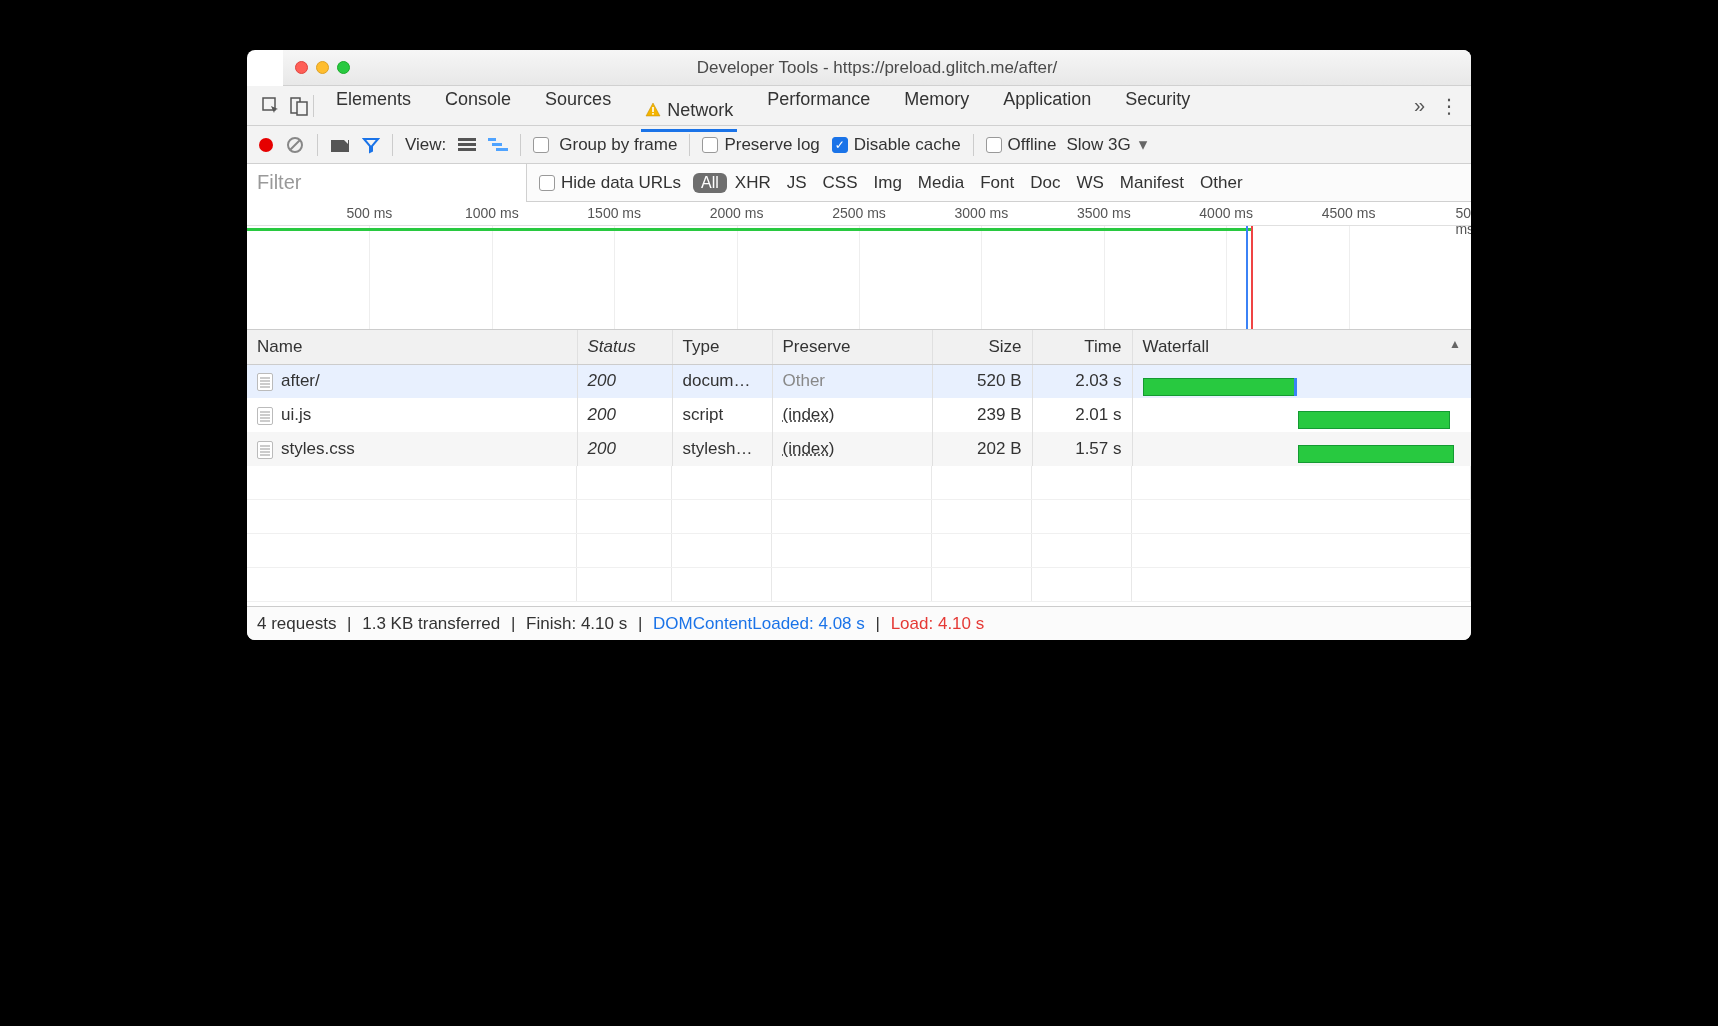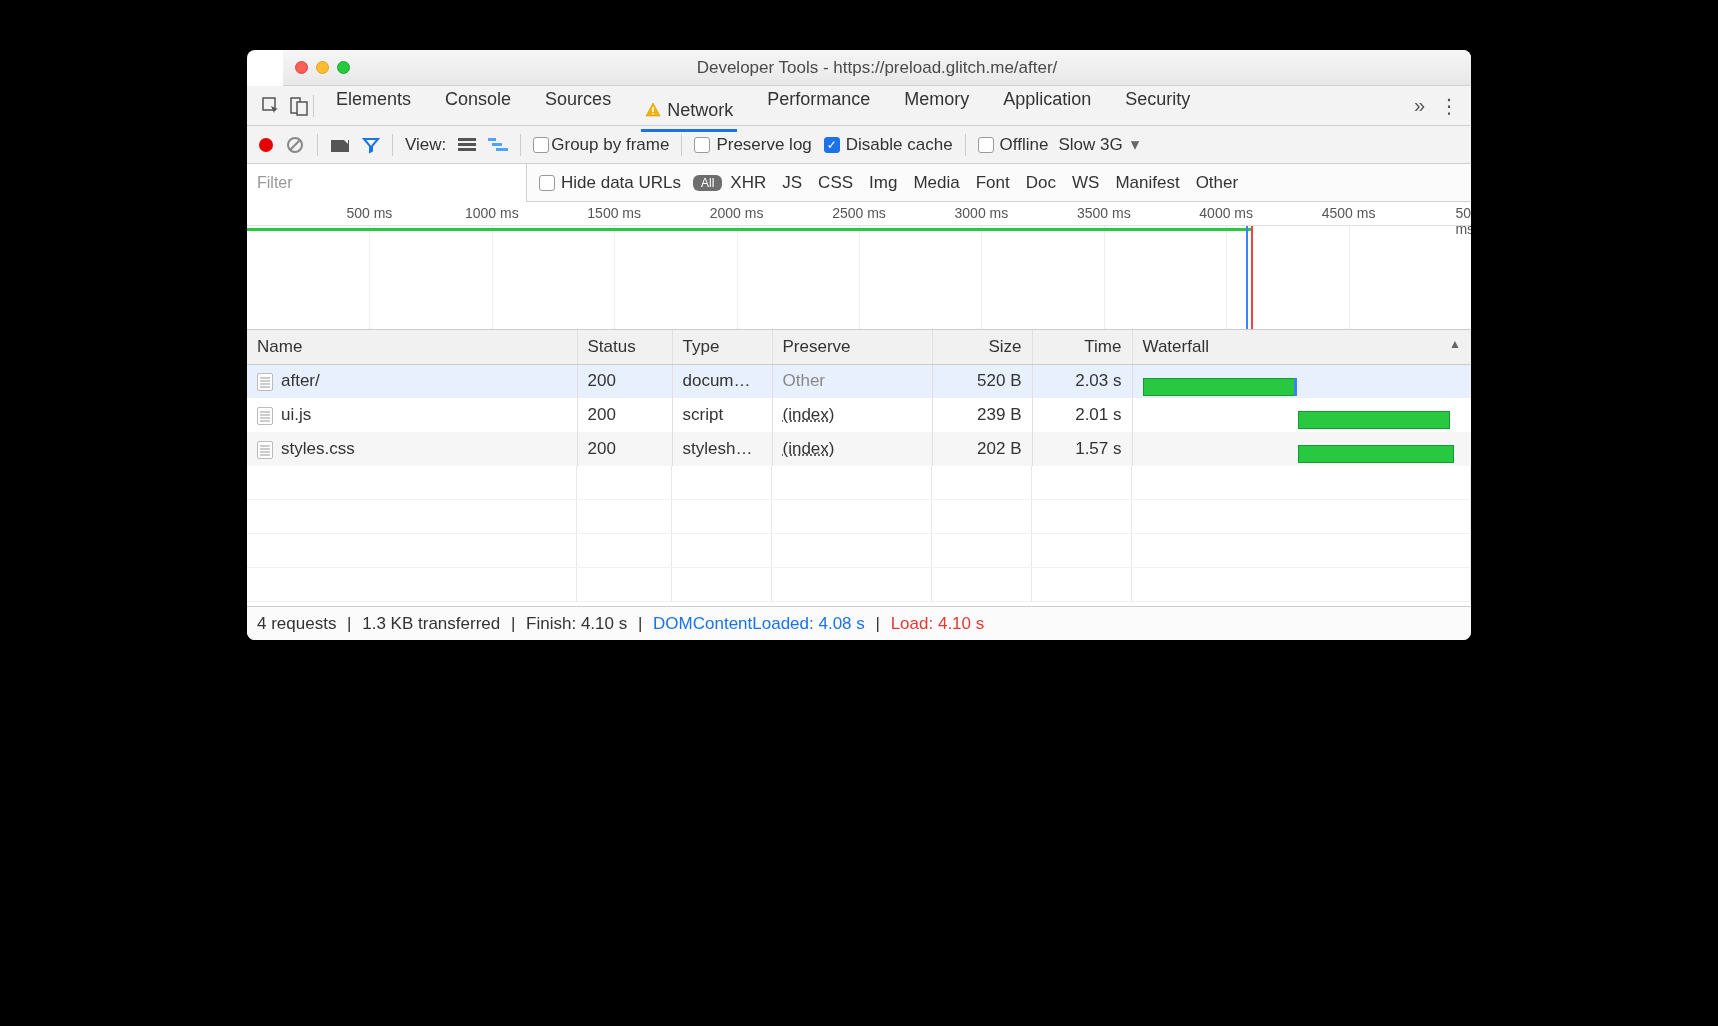--- a/index.html
+++ b/index.html
@@ -66,40 +66,40 @@
   .chk { width:16px; height:16px; border:1px solid #999; border-radius:3px; display:inline-flex; align-items:center; justify-content:center; background:#fff;}
   .chk.checked { background:#1a73e8; border-color:#1a73e8; color:#fff; font-size:12px;}
   .throttle { display:flex; align-items:center; gap:10px;}
   .filterbar {
     height:38px; border-bottom:1px solid #d0d0d0;
     display:flex; align-items:center; padding:0 0 0 0; font-size:17px; color:#333;
     background:#fbfbfb;
   }
   .filter-input {
     width:280px; height:38px; border:none; border-right:1px solid #d0d0d0;
-    padding:0 10px; font-size:16px; background:#fff; color:#333;
+    padding:0 10px; font-size:20px; background:#fff; color:#333;
   }
   .filter-input::placeholder{color:#999;}
-  .pill { background:#6e6e6e; color:#fff; border-radius:6px; padding:1px 8px; font-size:12px;}
+  .pill { background:#6e6e6e; color:#fff; border-radius:6px; padding:1px 8px; font-size:16px;}
   .ftype { padding:0 8px; cursor:pointer;}
   .timeline {
     height:128px; border-bottom:1px solid #ccc; background:#fff; position:relative; overflow:hidden;
   }
   .tl-ticks { height:24px; border-bottom:1px solid #e0e0e0; position:relative; font-size:14px; color:#555;}
   .tl-tick { position:absolute; top:3px; transform:translateX(-50%);}
   .tl-body { position:relative; height:104px;}
   .tl-vline { position:absolute; top:0; bottom:0; width:1px; background:#eee;}
   .tl-bar { position:absolute; top:2px; height:3px; background:#28c940;}
   .tl-blue { position:absolute; top:0; bottom:0; width:2px; background:#3b82f6;}
   .tl-red  { position:absolute; top:0; bottom:0; width:2px; background:#ef4444;}
   .table { width:100%; border-collapse:collapse; font-size:17px; }
   .table th, .table td { border-right:1px solid #e0e0e0; padding:6px 10px; height:34px; text-align:left; white-space:nowrap; overflow:hidden; text-overflow:ellipsis;}
   .table th { background:#f1f1f1; border-bottom:1px solid #ccc; font-weight:400; color:#333;}
   .table th:last-child, .table td:last-child { border-right:none;}
-  .col-name{width:330px;} .col-status{width:95px;} .col-type{width:100px;} .col-init{width:160px;} .col-size{width:100px; text-align:right;} .col-time{width:100px; text-align:right;} .col-wf{}
+  .col-name{width:330px;} .col-status{width:95px;font-style:italic;} .col-type{width:100px;} .col-init{width:160px;} .col-size{width:100px; text-align:right;} .col-time{width:100px; text-align:right;} .col-wf{}
   .table td.col-size, .table td.col-time{ text-align:right;}
   .row-sel { background:#e8f0fe;}
   .row-alt { background:#f6f6f6;}
   .initiator-other{ color:#888;}
   .initiator-link{ color:#333; text-decoration:underline dotted; cursor:pointer;}
   .file-icon{ width:16px; height:18px; border:1px solid #bbb; border-radius:2px; display:inline-block; vertical-align:middle; margin-right:8px; position:relative; background:#fff;}
   .file-icon::before{content:""; position:absolute; left:2px; right:2px; top:3px; height:2px; background:#ccc; box-shadow:0 3px 0 #ccc,0 6px 0 #ccc,0 9px 0 #ccc;}
   .wf-cell{ position:relative; height:100%; padding:0 6px;}
   .wf-bar{ position:absolute; top:7px; height:18px; background:#28c940; border:1px solid #149a32;}
   .wf-bar.blueedge::after{content:"";position:absolute;right:-2px;top:-1px;bottom:-1px;width:3px;background:#3b82f6;}
@@ -196,21 +196,21 @@
         </svg>
     </span>
     <span>
       <svg width="20" height="14" viewBox="0 0 20 14">
           <rect x="0" y="0" width="8" height="3" fill="#4fa3ff"></rect>
           <rect x="4" y="5" width="10" height="3" fill="#4fa3ff"></rect>
           <rect x="8" y="10" width="12" height="3" fill="#4fa3ff"></rect>
         </svg>
     </span>
     <span class="vsep"></span>
-    <label style="display:flex;align-items:center;gap:2px;">
+    <label style="display:flex;align-items:center;gap:10px;">
       <span class="chk"></span>
         <span>Group by frame</span>
     </label>
     <span class="vsep"></span>
     <label style="display:flex;align-items:center;gap:6px;">
       <span class="chk"></span>
         <span>Preserve log</span>
     </label>
     <label style="display:flex;align-items:center;gap:6px;">
       <span class="chk checked">✓</span>

